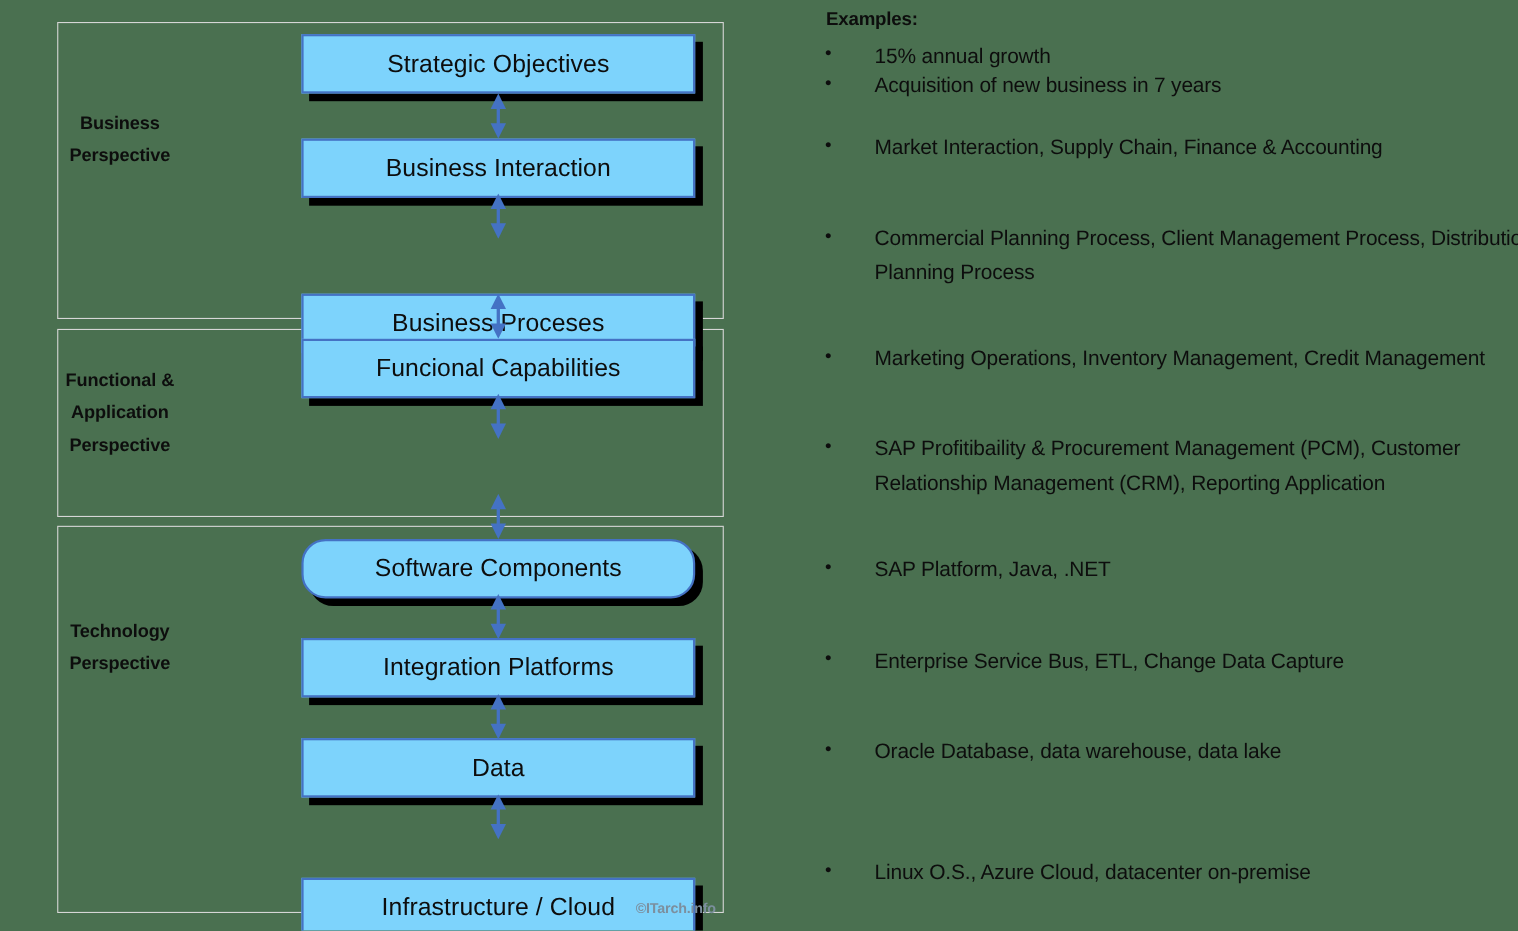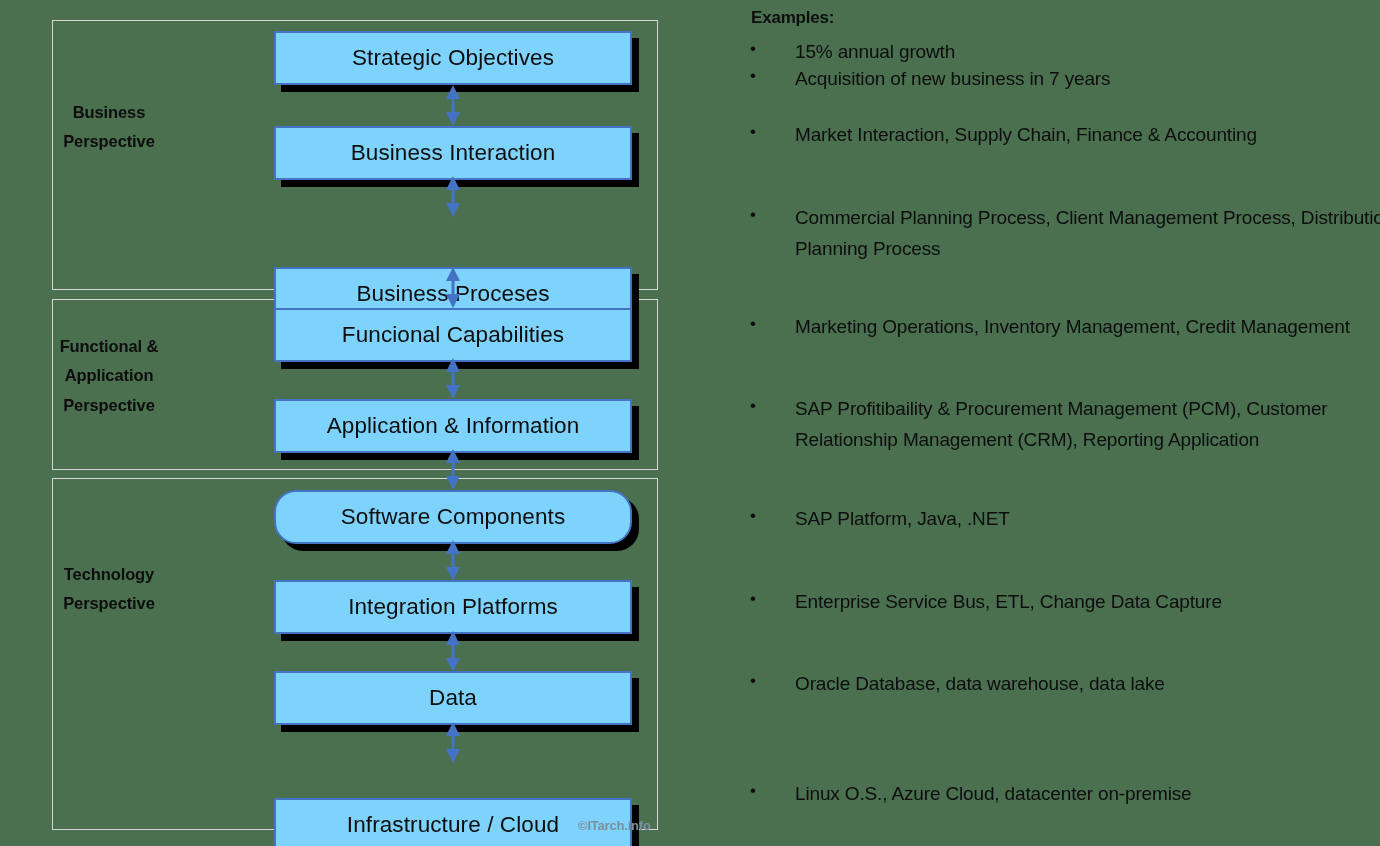--- a/index.html
+++ b/index.html
@@ -141,21 +141,20 @@
   <div class="panel" id="panel-technology"></div>
 
   <div class="perspective-label" id="label-business">Business<br>Perspective</div>
   <div class="perspective-label" id="label-functional">Functional &amp;<br>Application<br>Perspective</div>
   <div class="perspective-label" id="label-technology">Technology<br>Perspective</div>
 
   <div class="layer-box" style="top:31px;">Strategic Objectives</div>
   <div class="layer-box" style="top:126px;">Business Interaction</div>
   <div class="layer-box" style="top:227px;margin-top:40px;">Business Proceses</div>
   <div class="layer-box" style="top:308px;">Funcional Capabilities</div>
-  <div class="layer-box" style="top:399px;">Application &amp; Information</div>
   <div class="layer-box" style="top:490px;border-radius:22px;">Software Components</div>
   <div class="layer-box" style="top:580px;text-align:right;">Integration Platforms</div>
   <div class="layer-box" style="top:671px;">Data</div>
   <div class="layer-box" style="top:762px;margin-top:36px;">Infrastructure / Cloud</div>
 
   <div class="arrow" style="top:85px;">
     <svg width="20" height="41" viewBox="0 0 20 41">
         <g fill="#4472c4">
       <polygon points="10,0 17,14 3,14"></polygon>
           <rect x="8.5" y="12" width="3" height="17"></rect>

